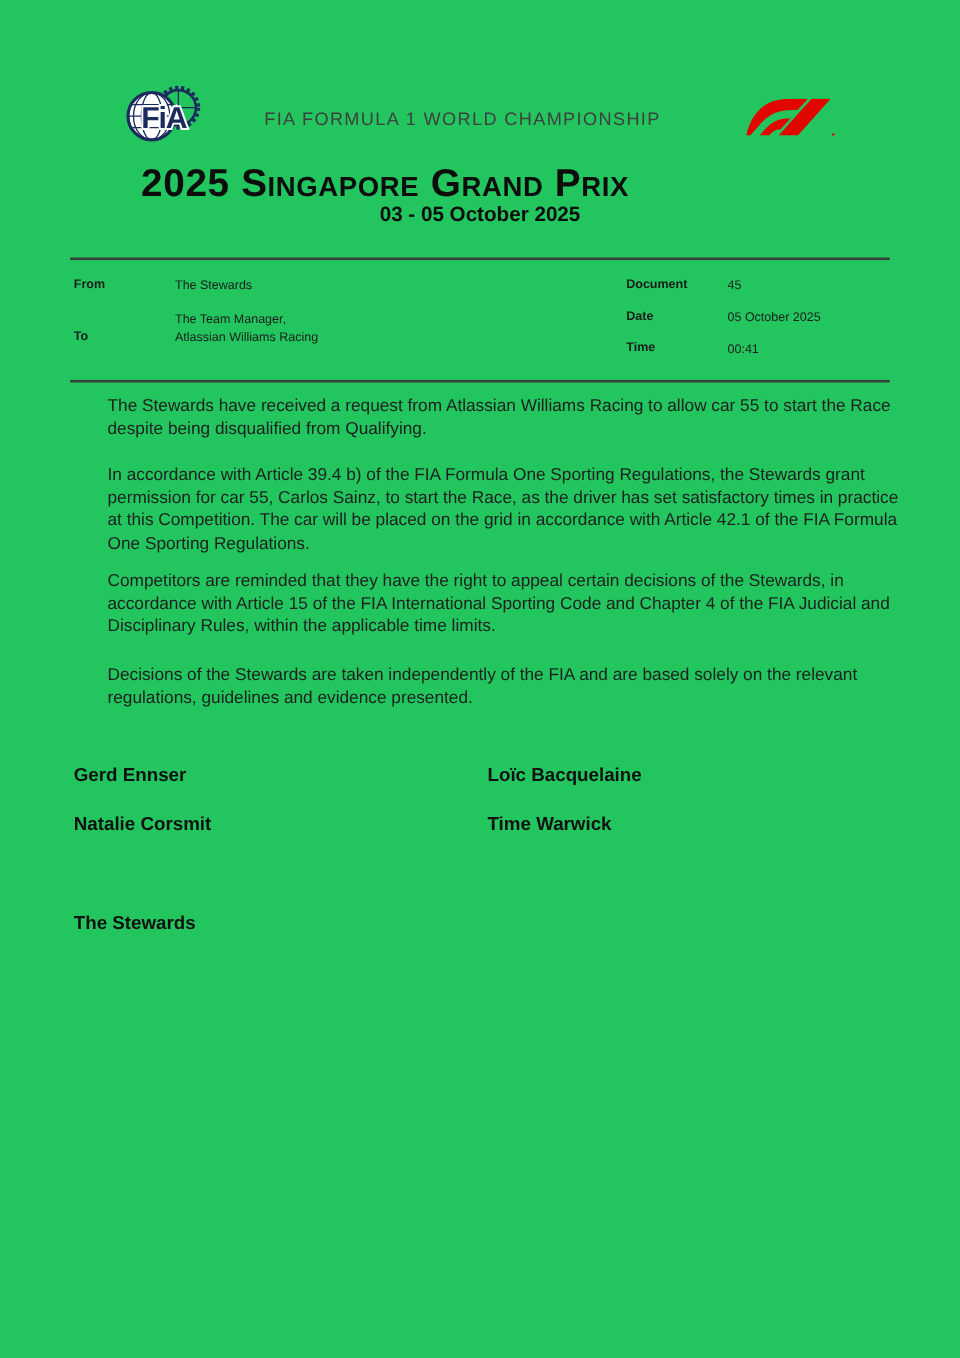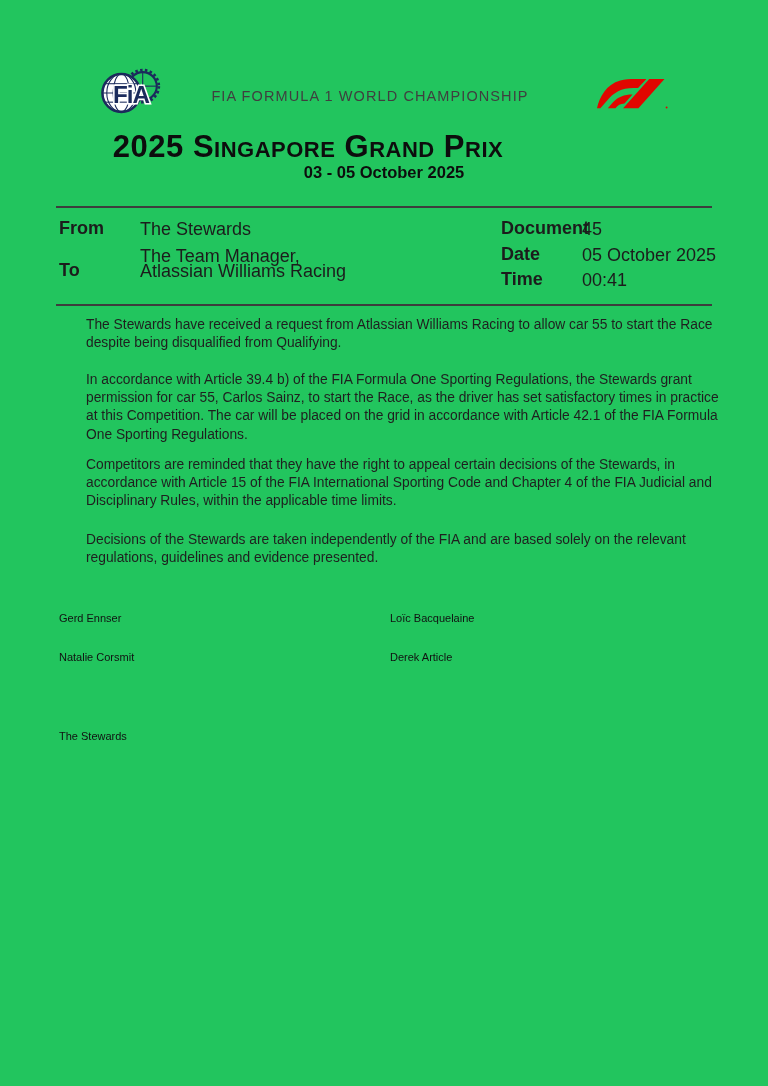--- a/index.html
+++ b/index.html
@@ -75,21 +75,21 @@
     left: 56px;
     width: 656px;
     height: 2px;
     background: #3d3d3d;
   }
   .rule-top { top: 206px; }
   .rule-bottom { top: 304px; }
 
   .meta-cell {
     position: absolute;
-    font-size: 18px;
+    font-size: 10px;
     line-height: 14.5px;
     color: #1c1c1c;
   }
   .meta-label { font-weight: bold; }
   .c-from-label    { left: 59px;  top: 221px; }
   .c-from-value    { left: 140px; top: 222px; }
   .c-to-label      { left: 59px;  top: 247px; margin-top: 16px; }
   .c-to-value      { left: 140px; top: 249px; }
   .c-doc-label     { left: 501px; top: 221px; }
   .c-doc-value     { left: 582px; top: 222px; }
@@ -112,22 +112,22 @@
   .para-2 { top: 371px; }
   .para-3 { top: 456px; }
   .para-4 { top: 531px; }
 
   
   .sig-row {
     position: absolute;
     left: 59px;
     width: 644px;
     height: 18px;
-    font-size: 11px;
-    font-weight: normal;
+    font-size: 15px;
+    font-weight: bold;
     color: #111111;
   }
   .sig-row .sig-right {
     position: absolute;
     left: 331px;
     top: 0;
   }
   .sig-row-1 { top: 612px; }
   .sig-row-2 { top: 651px; }
   .sig-row-3 { top: 691px; }
@@ -202,19 +202,19 @@
   <div class="para para-2">In accordance with Article 39.4 b) of the FIA Formula One Sporting Regulations, the Stewards grant permission for car 55, Carlos Sainz, to start the Race, as the driver has set satisfactory times in practice at this Competition. The car will be placed on the grid in accordance with Article 42.1 of the FIA Formula One Sporting Regulations.</div>
   <div class="para para-3">Competitors are reminded that they have the right to appeal certain decisions of the Stewards, in accordance with Article 15 of the FIA International Sporting Code and Chapter 4 of the FIA Judicial and Disciplinary Rules, within the applicable time limits.</div>
   <div class="para para-4">Decisions of the Stewards are taken independently of the FIA and are based solely on the relevant regulations, guidelines and evidence presented.</div>
 
   <div class="sig-row sig-row-1">
     <span>Gerd Ennser</span>
     <span class="sig-right">Loïc Bacquelaine</span>
   </div>
   <div class="sig-row sig-row-2">
     <span>Natalie Corsmit</span>
-    <span class="sig-right">Derek Article</span>
+    <span class="sig-right">Time Warwick</span>
   </div>
   <div class="sig-row sig-row-4">
     <span>The Stewards</span>
   </div>
 
 </div>
 
 </body></html>

